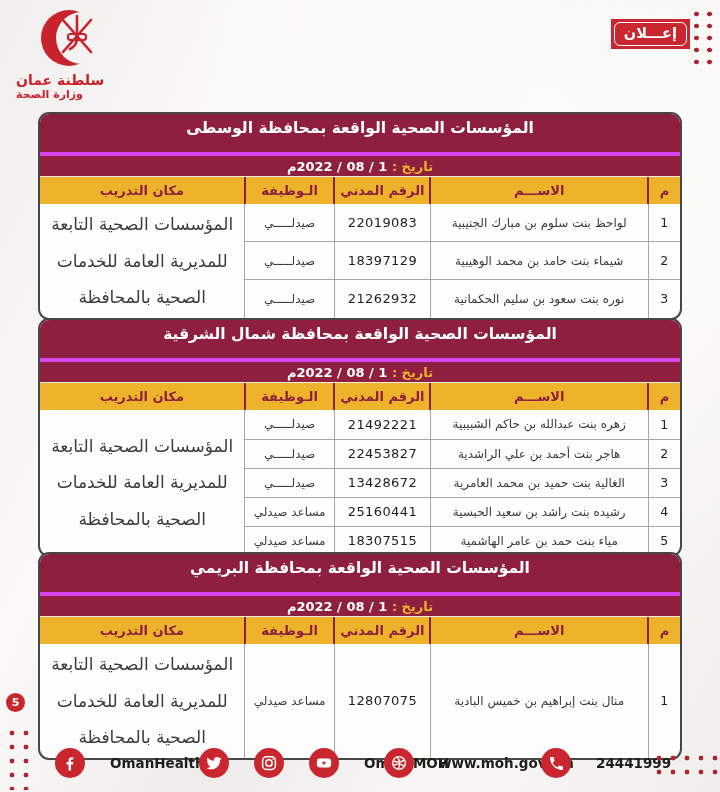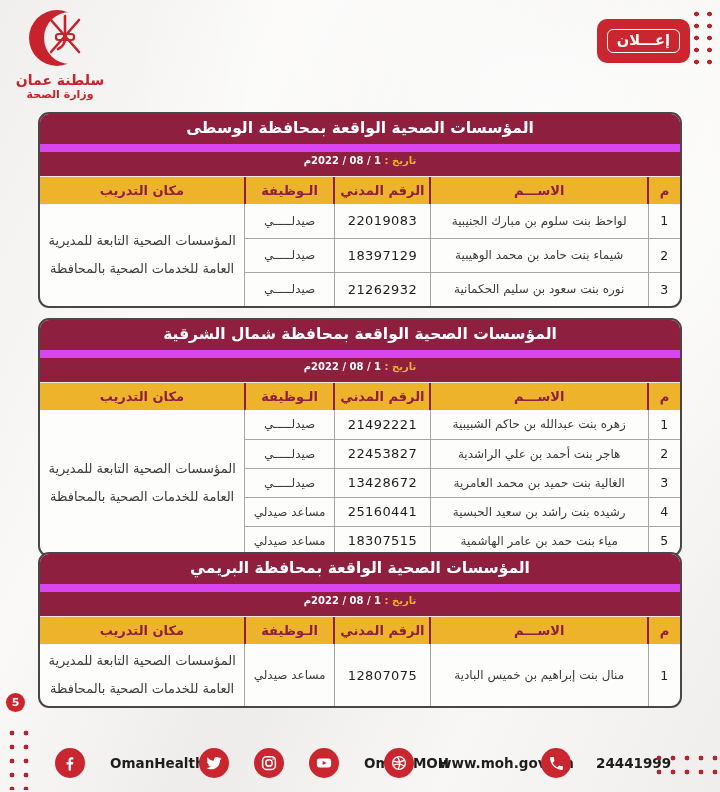--- a/index.html
+++ b/index.html
@@ -7,27 +7,27 @@
   body { font-family:"DejaVu Sans", sans-serif; }
 
   .page {
     position:relative; width:720px; height:792px; overflow:hidden;
     background:
       radial-gradient(ellipse at 75% 15%, rgba(255,255,255,.85), rgba(255,255,255,0) 55%),
       linear-gradient(115deg,#f1efed 0%,#faf9f8 28%,#eeecea 52%,#f8f7f5 74%,#f0eeec 100%);
   }
 
   
-  .logo { position:absolute; left:4px; top:8px; width:112px; text-align:center; }
+  .logo { position:absolute; left:16px; top:8px; width:112px; }
   .logo svg { display:block; margin:0 auto; }
   .logo-line1 { color:#c8232c; font-weight:bold; font-size:14px; line-height:1.15; }
   .logo-line2 { color:#c8232c; font-weight:bold; font-size:11px; line-height:1.2; }
 
   .ad-badge {
-    position:absolute; right:30px; top:19px; background:#c9262f; border-radius:10px; padding:10px;
+    position:absolute; right:30px; top:19px; background:#c9262f; border-radius:0; padding:3px;
   }
   .ad-badge-inner {
     border:1.5px solid #fff; border-radius:6px; padding:2px 9px 4px;
     color:#fff; font-weight:bold; font-size:14.5px; direction:rtl;
   }
 
   .dots { position:absolute; background-image:radial-gradient(circle,#b0262e 2.1px,transparent 2.7px); }
   .dots-tr { top:8px; right:2px; width:28px; height:62px; background-size:13px 12px; }
   .dots-bl { left:5px; bottom:2px; width:28px; height:64px; background-size:14px 14px; }
   .dots-br { left:652px; top:751px; width:68px; height:28px; background-size:14px 14px; }
@@ -40,45 +40,45 @@
 
   
   .card {
     position:absolute; left:38px; width:644px; direction:rtl;
     background:#fdfdfc; border:2px solid #474747; border-radius:11px; overflow:hidden;
   }
   #card0 { top:112px; } #card1 { top:318px; } #card2 { top:552px; }
 
   .title-bar {
     background:#8e1f3e; color:#fff; text-align:center; font-weight:bold;
-    font-size:15.5px; padding:5px 4px 7px; border-bottom:8px solid #d946ef;
+    font-size:15.5px; padding:5px 4px 15px; border-bottom:4px solid #d946ef;
   }
   .date-bar {
-    background:#8e1f3e; text-align:center; padding:3px 0 10px;
-    font-size:10px; font-weight:bold; border-bottom:1px solid #efeae4;
+    background:#8e1f3e; text-align:center; padding:3px 0 2px;
+    font-size:13px; font-weight:bold; border-bottom:1px solid #efeae4;
   }
   .date-label { color:#efb32a; }
   .date-value { color:#fff; }
 
   table { width:100%; border-collapse:collapse; table-layout:fixed; }
   th {
     background:#ecb32b; color:#8e1f3e; font-size:13px; font-weight:bold; padding:6px 2px;
   }
   th:not(:first-child) { border-right:2px solid #8e1f3e; }
   .w-no{width:5%} .w-name{width:34%} .w-civil{width:15%} .w-job{width:14%} .w-train{width:32%}
 
   tbody td { font-size:12px; color:#3b3b3b; text-align:center; padding:2px 5px; }
   tbody td:not(:first-child) { border-right:1.5px solid #a8a5a2;text-align:center; }
   tbody tr:not(:first-child) td { border-top:1.5px solid #a8a5a2; }
   #card0 tbody td { height:34px; }
   #card1 tbody td { height:29px; }
   #card2 tbody td { height:62px; }
   .cell-no { font-size:12.5px; color:#222; }
   .cell-civil { font-size:13px; color:#1e1e1e; letter-spacing:.4px; }
-  .cell-train { font-size:13px; line-height:2.15; color:#3b3b3b; }
+  .cell-train { font-size:17px; line-height:2.15; color:#3b3b3b; }
 
   
   .f-item {
     position:absolute; top:748px; height:30px; display:flex; align-items:center; gap:25px;
     font-size:13.5px; color:#1d1d1b; font-weight:bold;
   }
   .f-fb { left:55px; } .f-social { left:199px; } .f-web { left:384px; } .f-phone { left:541px; }
   .circ {
     width:30px; height:30px; border-radius:50%; background:#c9262f; flex:0 0 auto;
     display:flex; align-items:center; justify-content:center;

